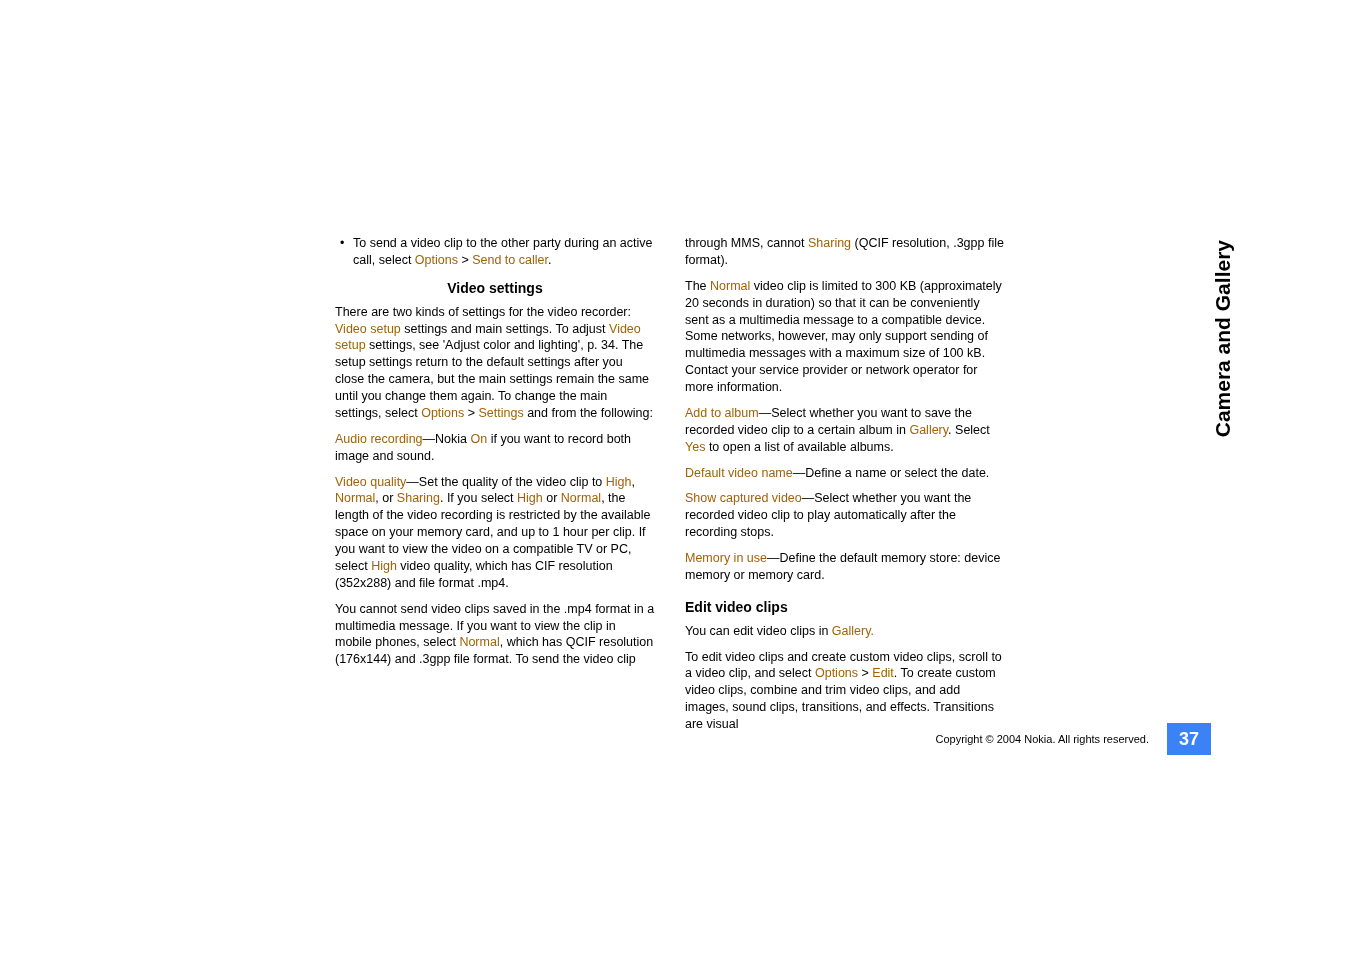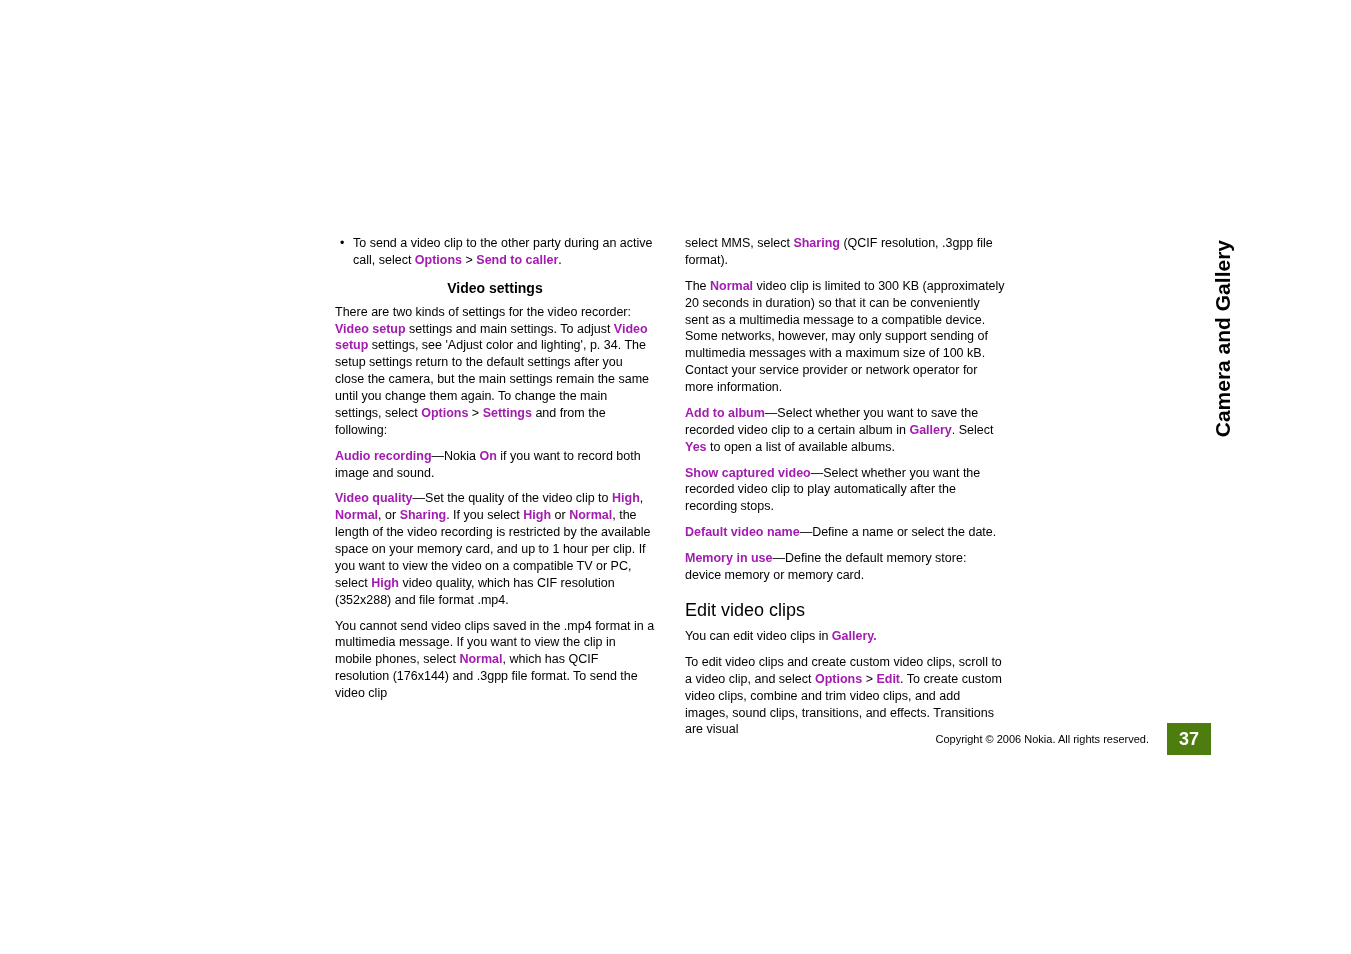--- a/index.html
+++ b/index.html
@@ -41,28 +41,28 @@
     left: 5px;
     top: 0;
   }
   .h3 {
     font-size: 14px;
     font-weight: bold;
     margin: 8px 0 6px 0;
     text-align: center;
   }
   .h2 {
-    font-size: 18px;
-    font-weight: normal;
+    font-size: 14px;
+    font-weight: bold;
     margin: 14px 0 6px 0;
   }
   .p {
     margin-bottom: 9px;
   }
-  .blue { color: #a21caf; font-weight: bold; }
+  .blue { color: #a16207; font-weight: normal; }
   .sidebar-title {
     position: absolute;
     right: 140px;
     top: 240px;
     transform: rotate(-90deg);
     transform-origin: right top;
     font-size: 21px;
     font-weight: bold;
     white-space: nowrap;
   }
@@ -74,21 +74,21 @@
     display: flex;
     justify-content: flex-end;
     align-items: center;
     gap: 18px;
   }
   .copyright {
     font-size: 11px;
     color: #000;
   }
   .pagenum-box {
-    background: #4d7c0f;
+    background: #3b82f6;
     color: #fff;
     font-weight: bold;
     font-size: 18px;
     width: 44px;
     height: 32px;
     display: flex;
     align-items: center;
     justify-content: center;
   }
 </style>
@@ -109,37 +109,37 @@
       <div class="p"><span>There are two kinds of settings for the video recorder: </span><span class="blue">Video setup</span><span> settings and main settings. To adjust </span><span class="blue">Video setup</span><span> settings, see 'Adjust color and lighting', p. 34. The setup settings return to the default settings after you close the camera, but the main settings remain the same until you change them again. To change the main settings, select </span><span class="blue">Options</span><span> &gt; </span><span class="blue">Settings</span><span> and from the following:</span></div>
 
       <div class="p"><span class="blue">Audio recording</span><span>—Nokia </span><span class="blue">On</span><span> if you want to record both image and sound.</span></div>
 
       <div class="p"><span class="blue">Video quality</span><span>—Set the quality of the video clip to </span><span class="blue">High</span><span>, </span><span class="blue">Normal</span><span>, or </span><span class="blue">Sharing</span><span>. If you select </span><span class="blue">High</span><span> or </span><span class="blue">Normal</span><span>, the length of the video recording is restricted by the available space on your memory card, and up to 1 hour per clip. If you want to view the video on a compatible TV or PC, select </span><span class="blue">High</span><span> video quality, which has CIF resolution (352x288) and file format .mp4.</span></div>
 
       <div class="p"><span>You cannot send video clips saved in the .mp4 format in a multimedia message. If you want to view the clip in mobile phones, select </span><span class="blue">Normal</span><span>, which has QCIF resolution (176x144) and .3gpp file format. To send the video clip </span></div>
     </div>
 
     <div class="col">
-      <div class="p"><span>select MMS, select </span><span class="blue">Sharing</span><span> (QCIF resolution, .3gpp file format).</span></div>
+      <div class="p"><span>through MMS, cannot </span><span class="blue">Sharing</span><span> (QCIF resolution, .3gpp file format).</span></div>
 
       <div class="p"><span>The </span><span class="blue">Normal</span><span> video clip is limited to 300 KB (approximately 20 seconds in duration) so that it can be conveniently sent as a multimedia message to a compatible device. Some networks, however, may only support sending of multimedia messages with a maximum size of 100 kB. Contact your service provider or network operator for more information.</span></div>
 
       <div class="p"><span class="blue">Add to album</span><span>—Select whether you want to save the recorded video clip to a certain album in </span><span class="blue">Gallery</span><span>. Select </span><span class="blue">Yes</span><span> to open a list of available albums.</span></div>
 
+      <div class="p"><span class="blue">Default video name</span><span>—Define a name or select the date.</span></div>
+
       <div class="p"><span class="blue">Show captured video</span><span>—Select whether you want the recorded video clip to play automatically after the recording stops.</span></div>
-
-      <div class="p"><span class="blue">Default video name</span><span>—Define a name or select the date.</span></div>
 
       <div class="p"><span class="blue">Memory in use</span><span>—Define the default memory store: device memory or memory card.</span></div>
 
       <div class="h2">Edit video clips</div>
 
       <div class="p"><span>You can edit video clips in </span><span class="blue">Gallery.</span></div>
 
       <div class="p"><span>To edit video clips and create custom video clips, scroll to a video clip, and select </span><span class="blue">Options</span><span> &gt; </span><span class="blue">Edit</span><span>. To create custom video clips, combine and trim video clips, and add images, sound clips, transitions, and effects. Transitions are visual </span></div>
     </div>
   </div>
 </div>
 
 <div class="footer-row">
-  <div class="copyright">Copyright © 2006 Nokia. All rights reserved.</div>
+  <div class="copyright">Copyright © 2004 Nokia. All rights reserved.</div>
   <div class="pagenum-box">37</div>
 </div>
 
 </body></html>

